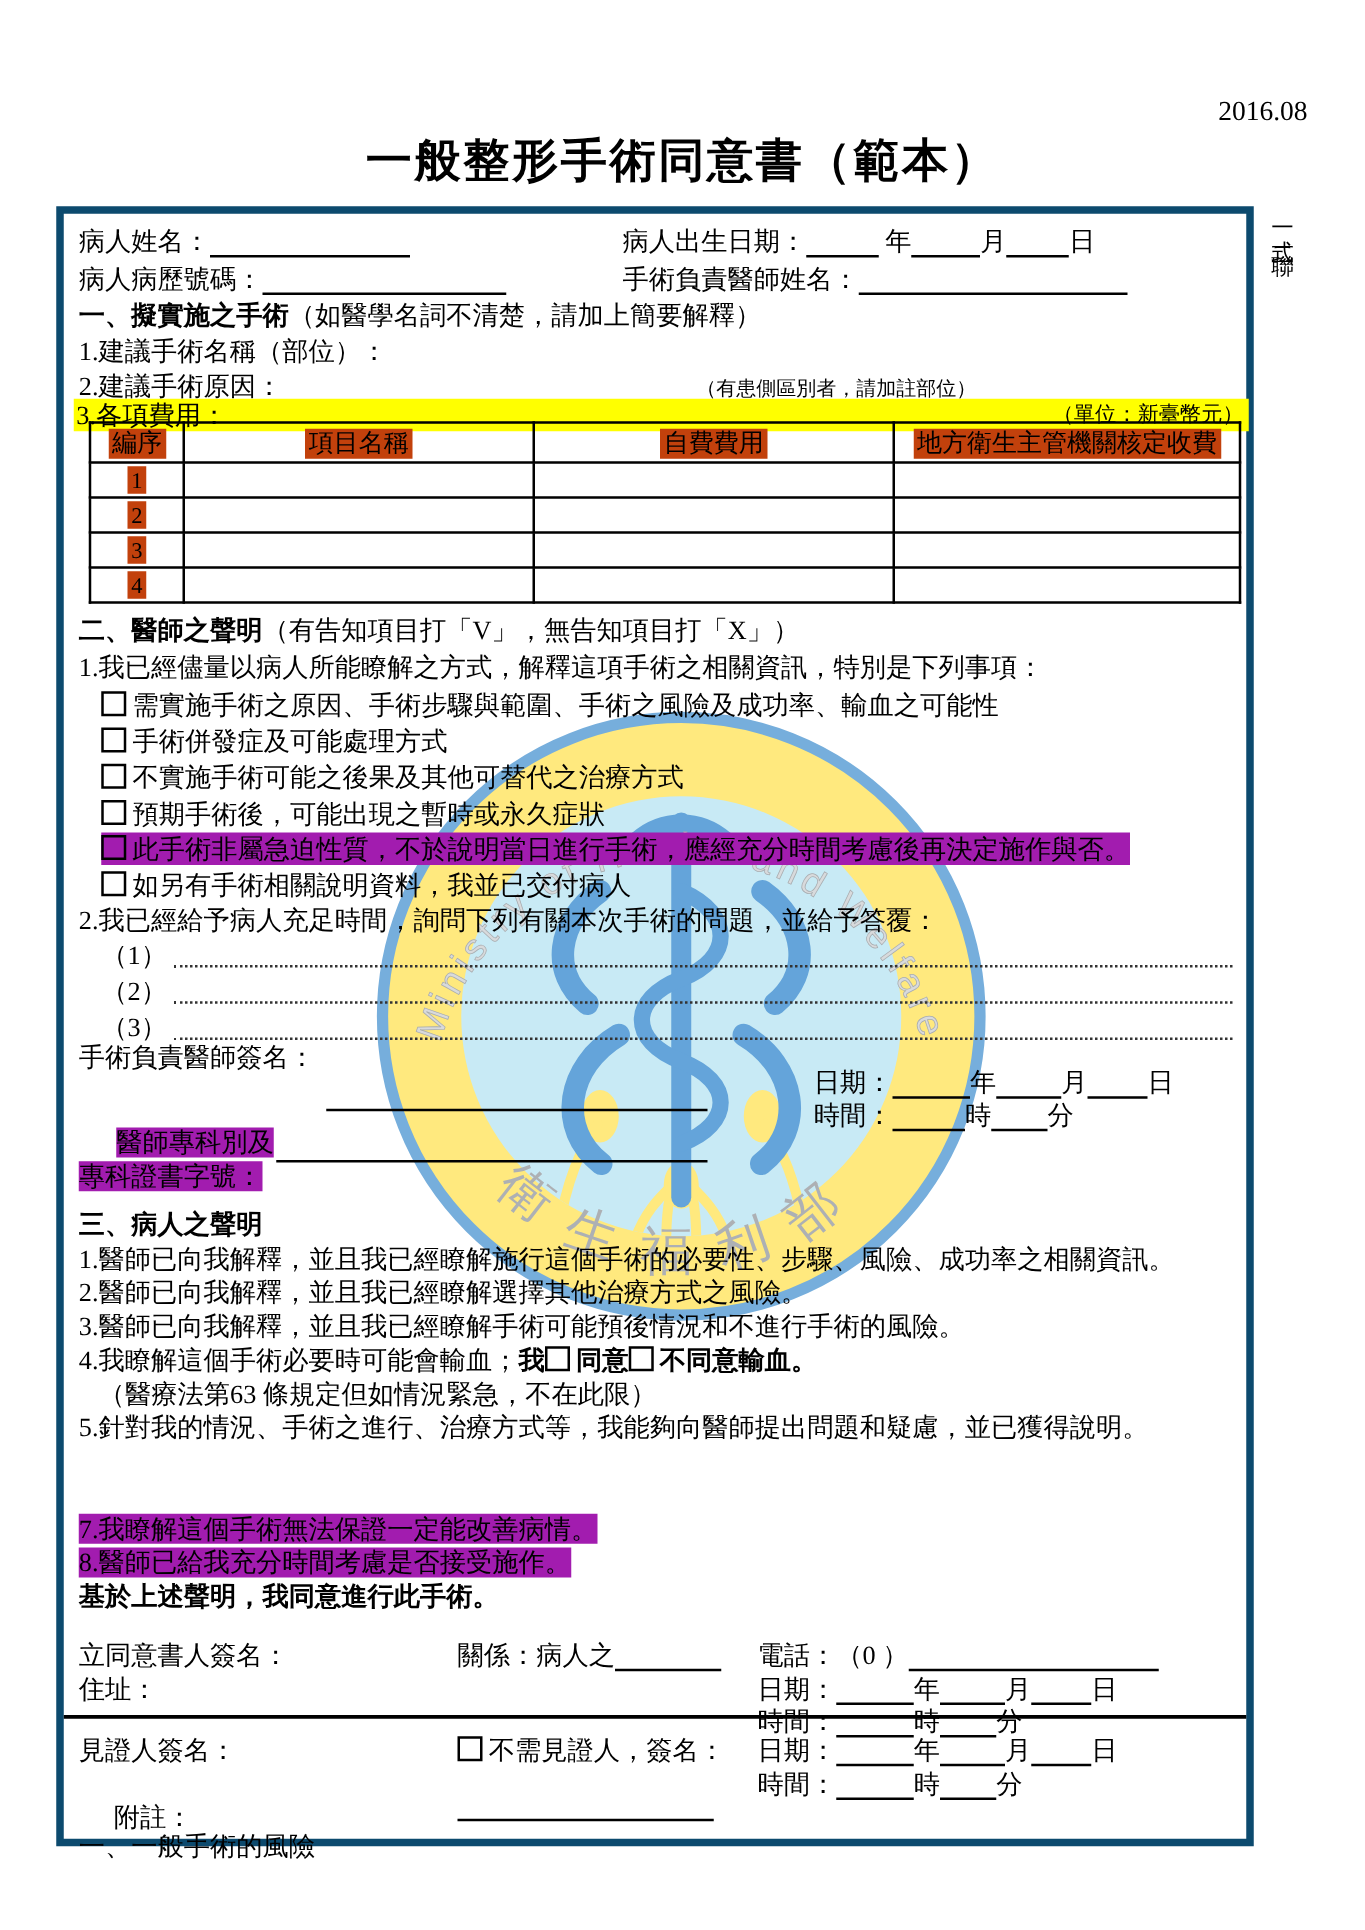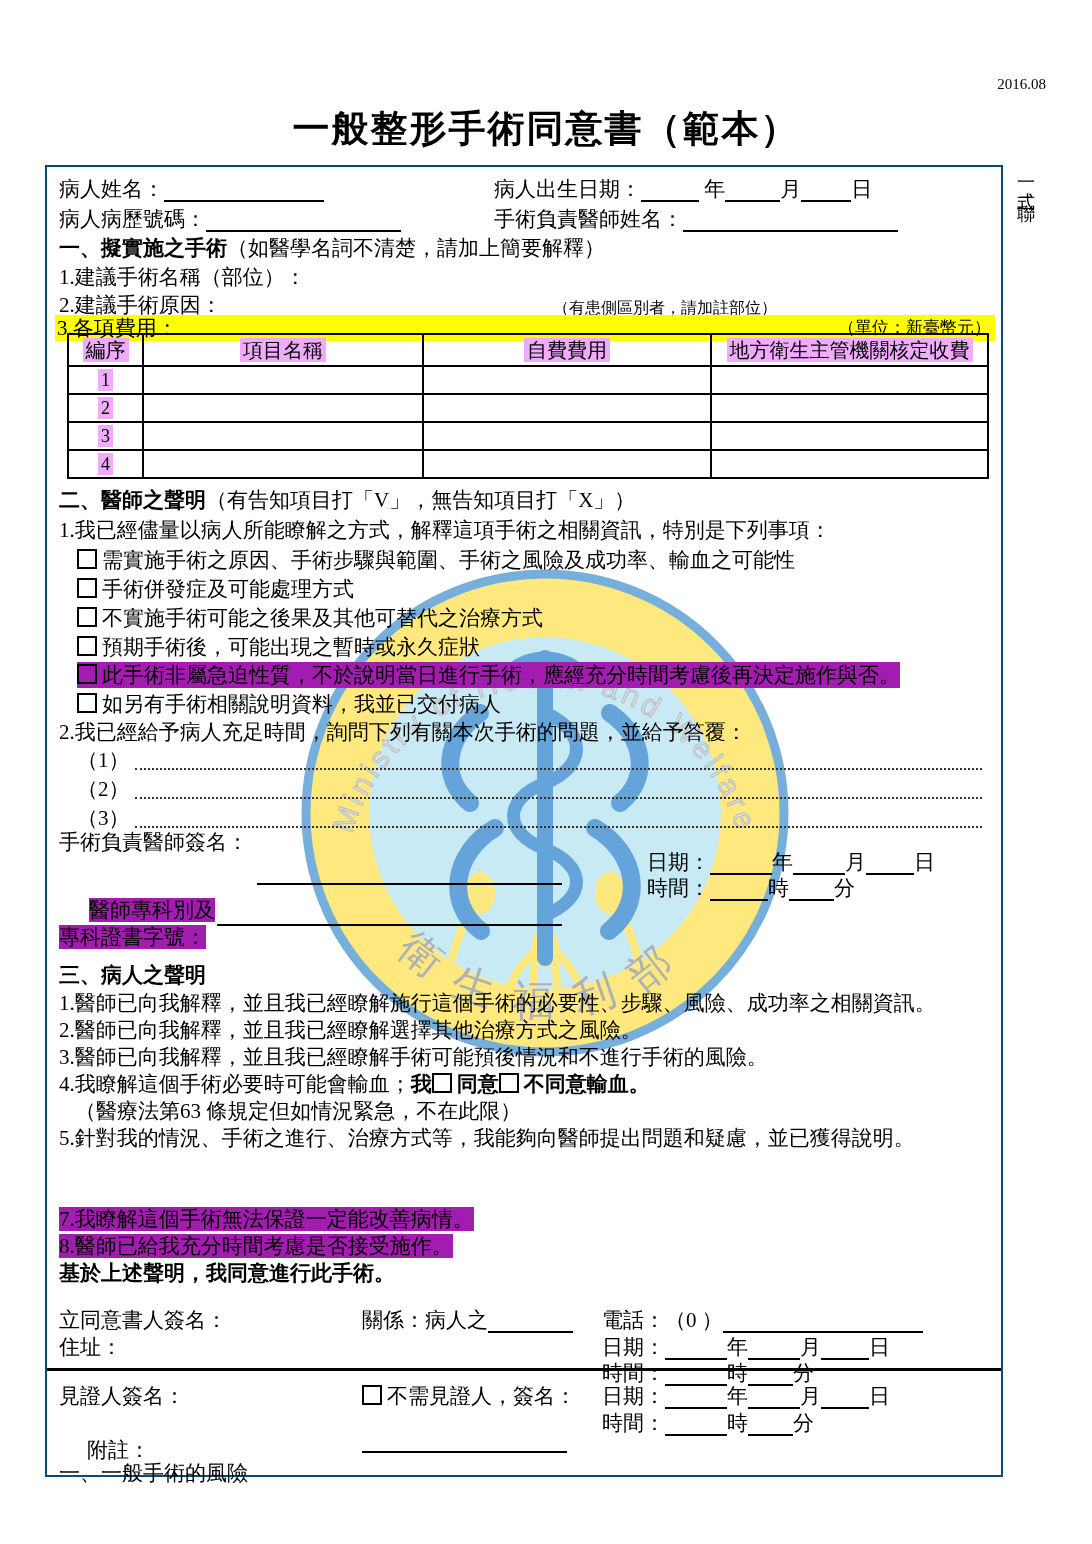--- a/index.html
+++ b/index.html
@@ -1,31 +1,31 @@
 <!DOCTYPE html>
 <html><head>
 <meta charset="utf-8">
 <style>
   html,body{margin:0;padding:0;background:#e8e8e8;}
   .page{position:relative;width:1092px;height:1544px;background:#ffffff;overflow:hidden;
         font-family:"Liberation Serif","DejaVu Serif",serif;color:#000;}
   .abs{position:absolute;}
-  .rev{top:76px;right:46px;font-size:15px;}
+  .rev{top:76px;right:46px;font-size:22px;}
   .title{top:104px;left:0;width:100%;text-align:center;font-size:37px;font-weight:bold;letter-spacing:2px;}
   .copy-note{top:172px;left:1014px;writing-mode:vertical-rl;font-size:18px;letter-spacing:6px;}
   
   .wm{top:563px;left:295px;width:500px;height:500px;z-index:0;opacity:.97;}
   
-  .box{top:165px;left:45px;width:958px;height:1312px;border:2px solid #0c4a6e;z-index:1;box-sizing:border-box;}
+  .box{top:165px;left:45px;width:958px;height:1312px;border:6px solid #0c4a6e;z-index:1;box-sizing:border-box;}
   .row{position:absolute;left:12px;height:26px;line-height:26px;font-size:21px;white-space:nowrap;}
   .b{font-weight:bold;}
   .sm{font-size:16px;margin-left:44px;}
   .unit{font-size:17px;}
   .hl{background:#a21caf;}
-  .hlpad{background:#f0abfc;padding:1px 3px;}
+  .hlpad{background:#c2410c;padding:1px 3px;}
   .blank{display:inline-block;border-bottom:2px solid #000;height:20px;vertical-align:bottom;}
   .cb{display:inline-block;width:16px;height:16px;border:2px solid #000;vertical-align:-2px;margin-right:5px;background:transparent;}
   .dot{position:absolute;bottom:3px;border-bottom:2px dotted #333;}
   .line{position:absolute;border-bottom:2px solid #000;}
   .bar{position:absolute;left:8px;width:940px;height:26px;background:#FFFF00;}
   .divider{position:absolute;left:0;width:100%;height:3px;background:#000;}
   
   table.fees{position:absolute;top:166px;left:20px;border-collapse:collapse;table-layout:fixed;}
   table.fees td{border:2px solid #000;padding:0;text-align:center;vertical-align:middle;}
   table.fees .hdr td{height:30px;font-size:20px;}

